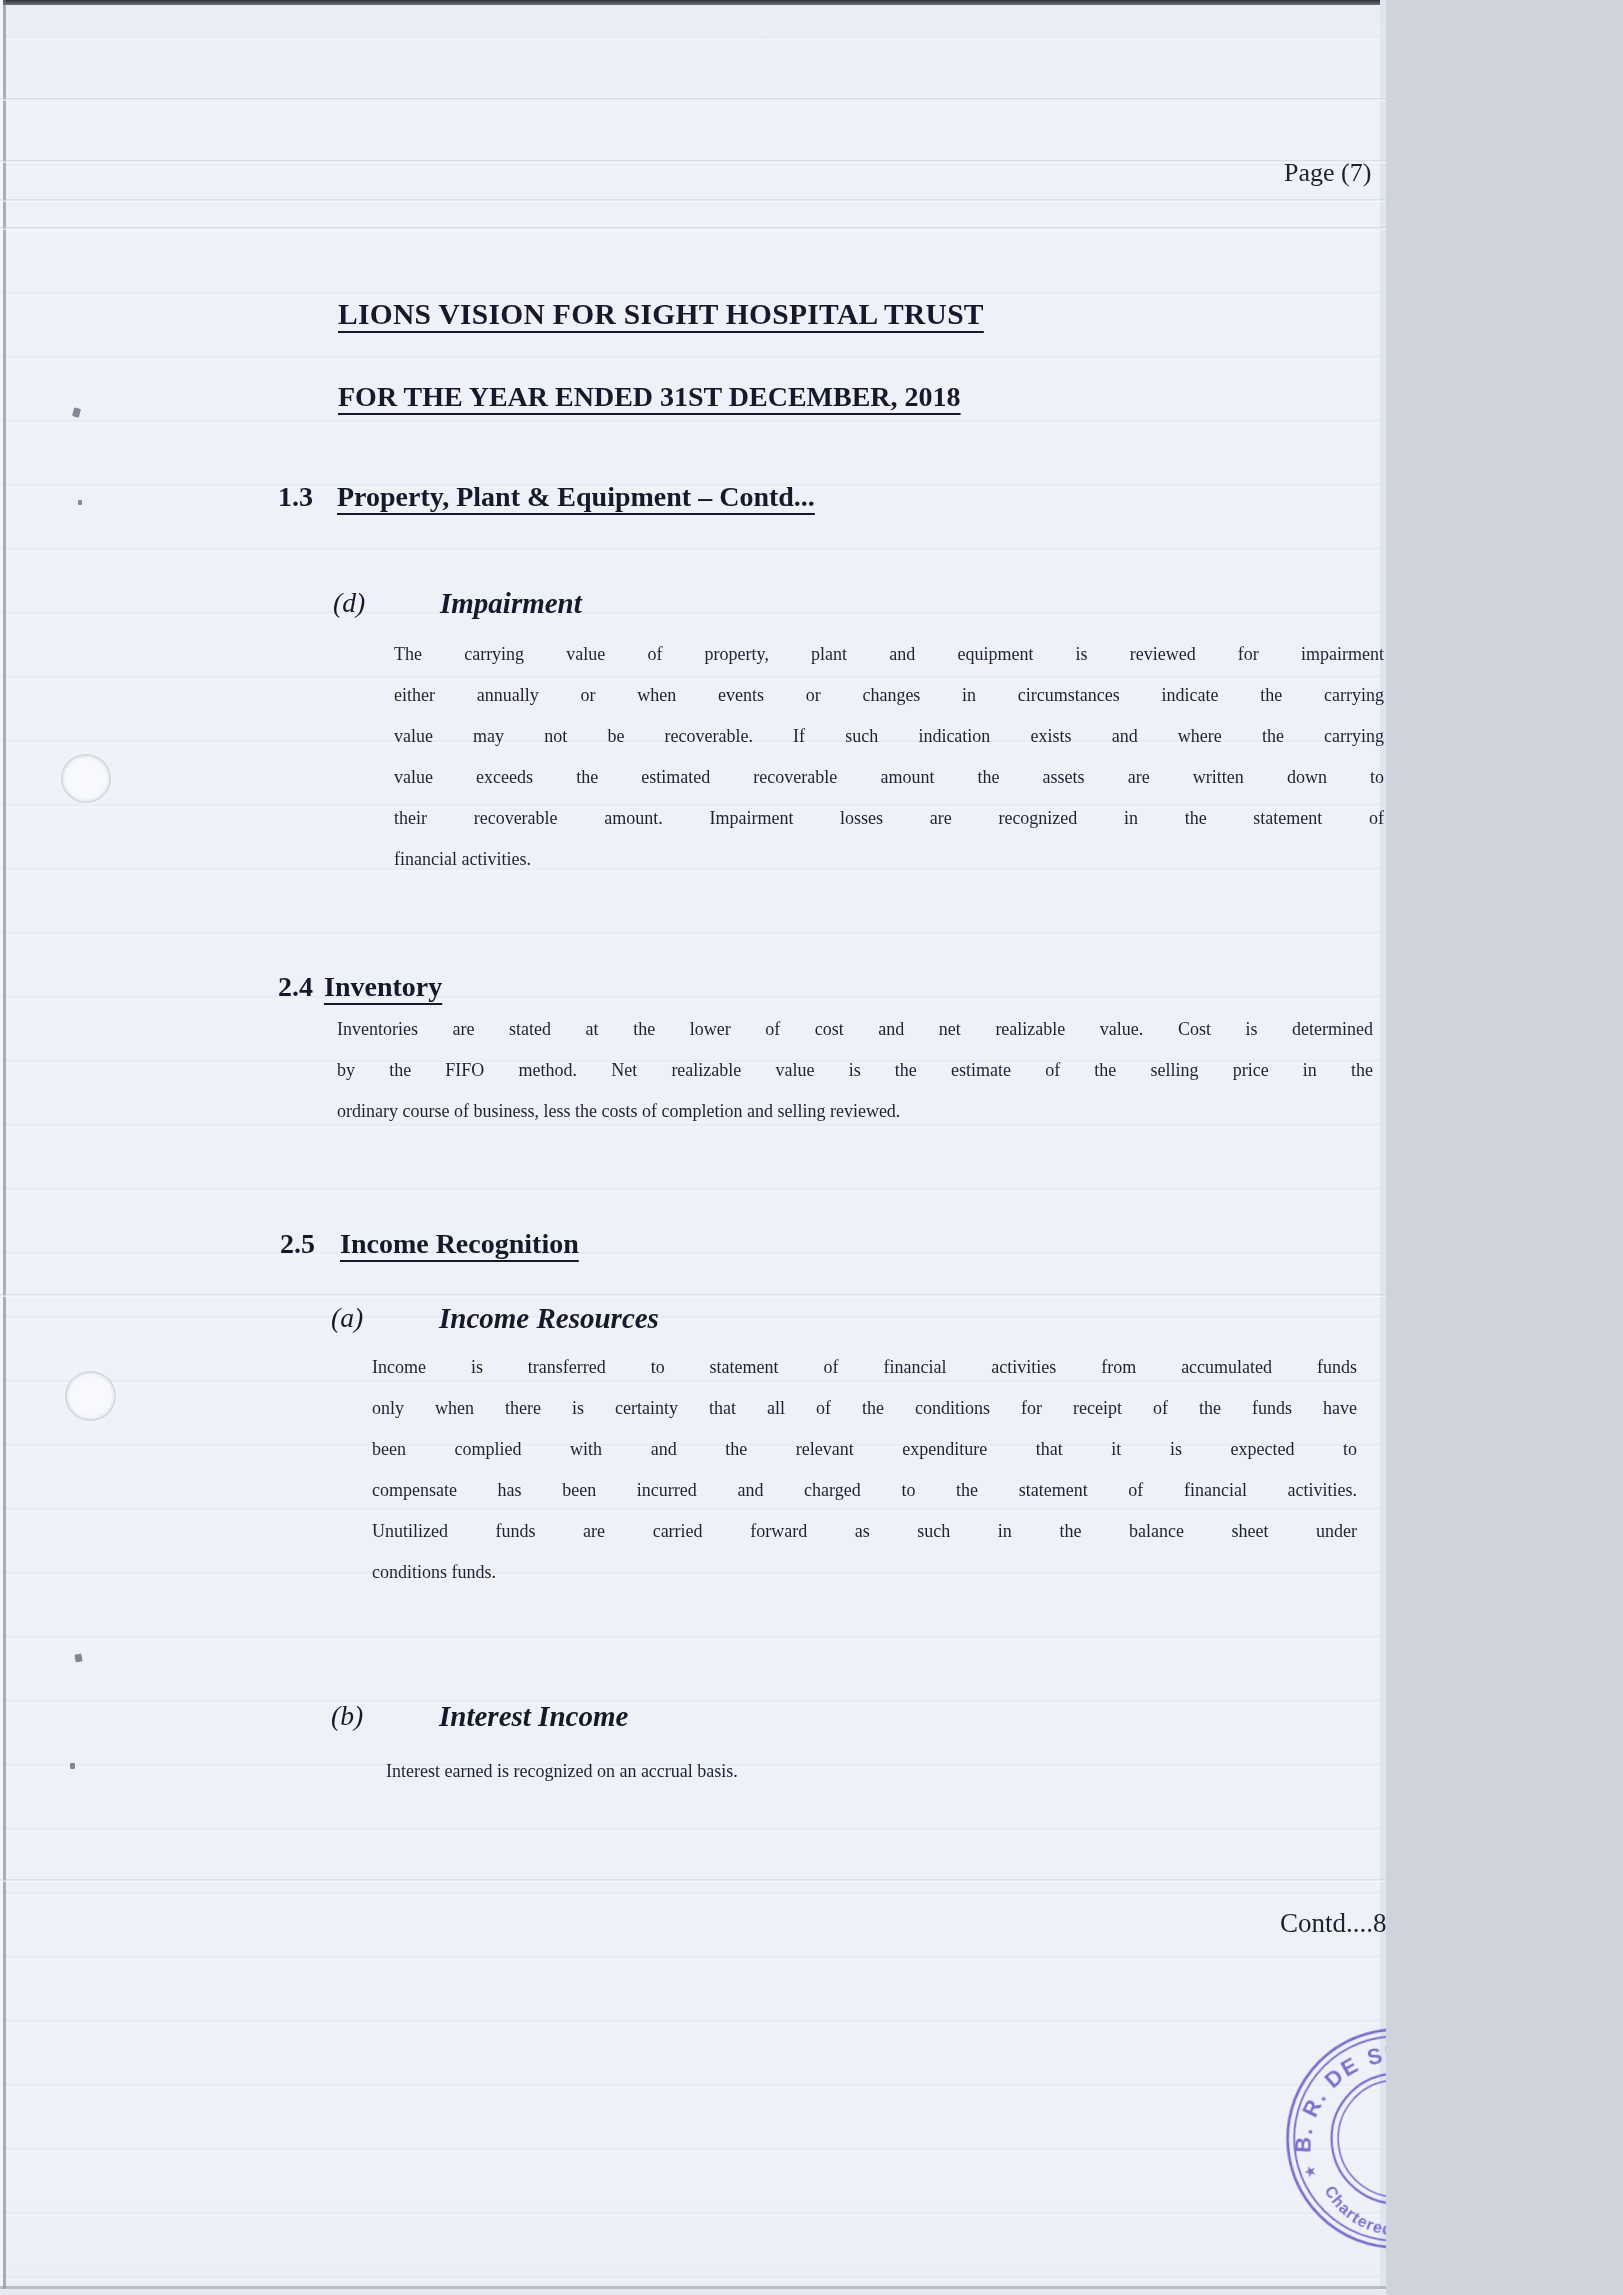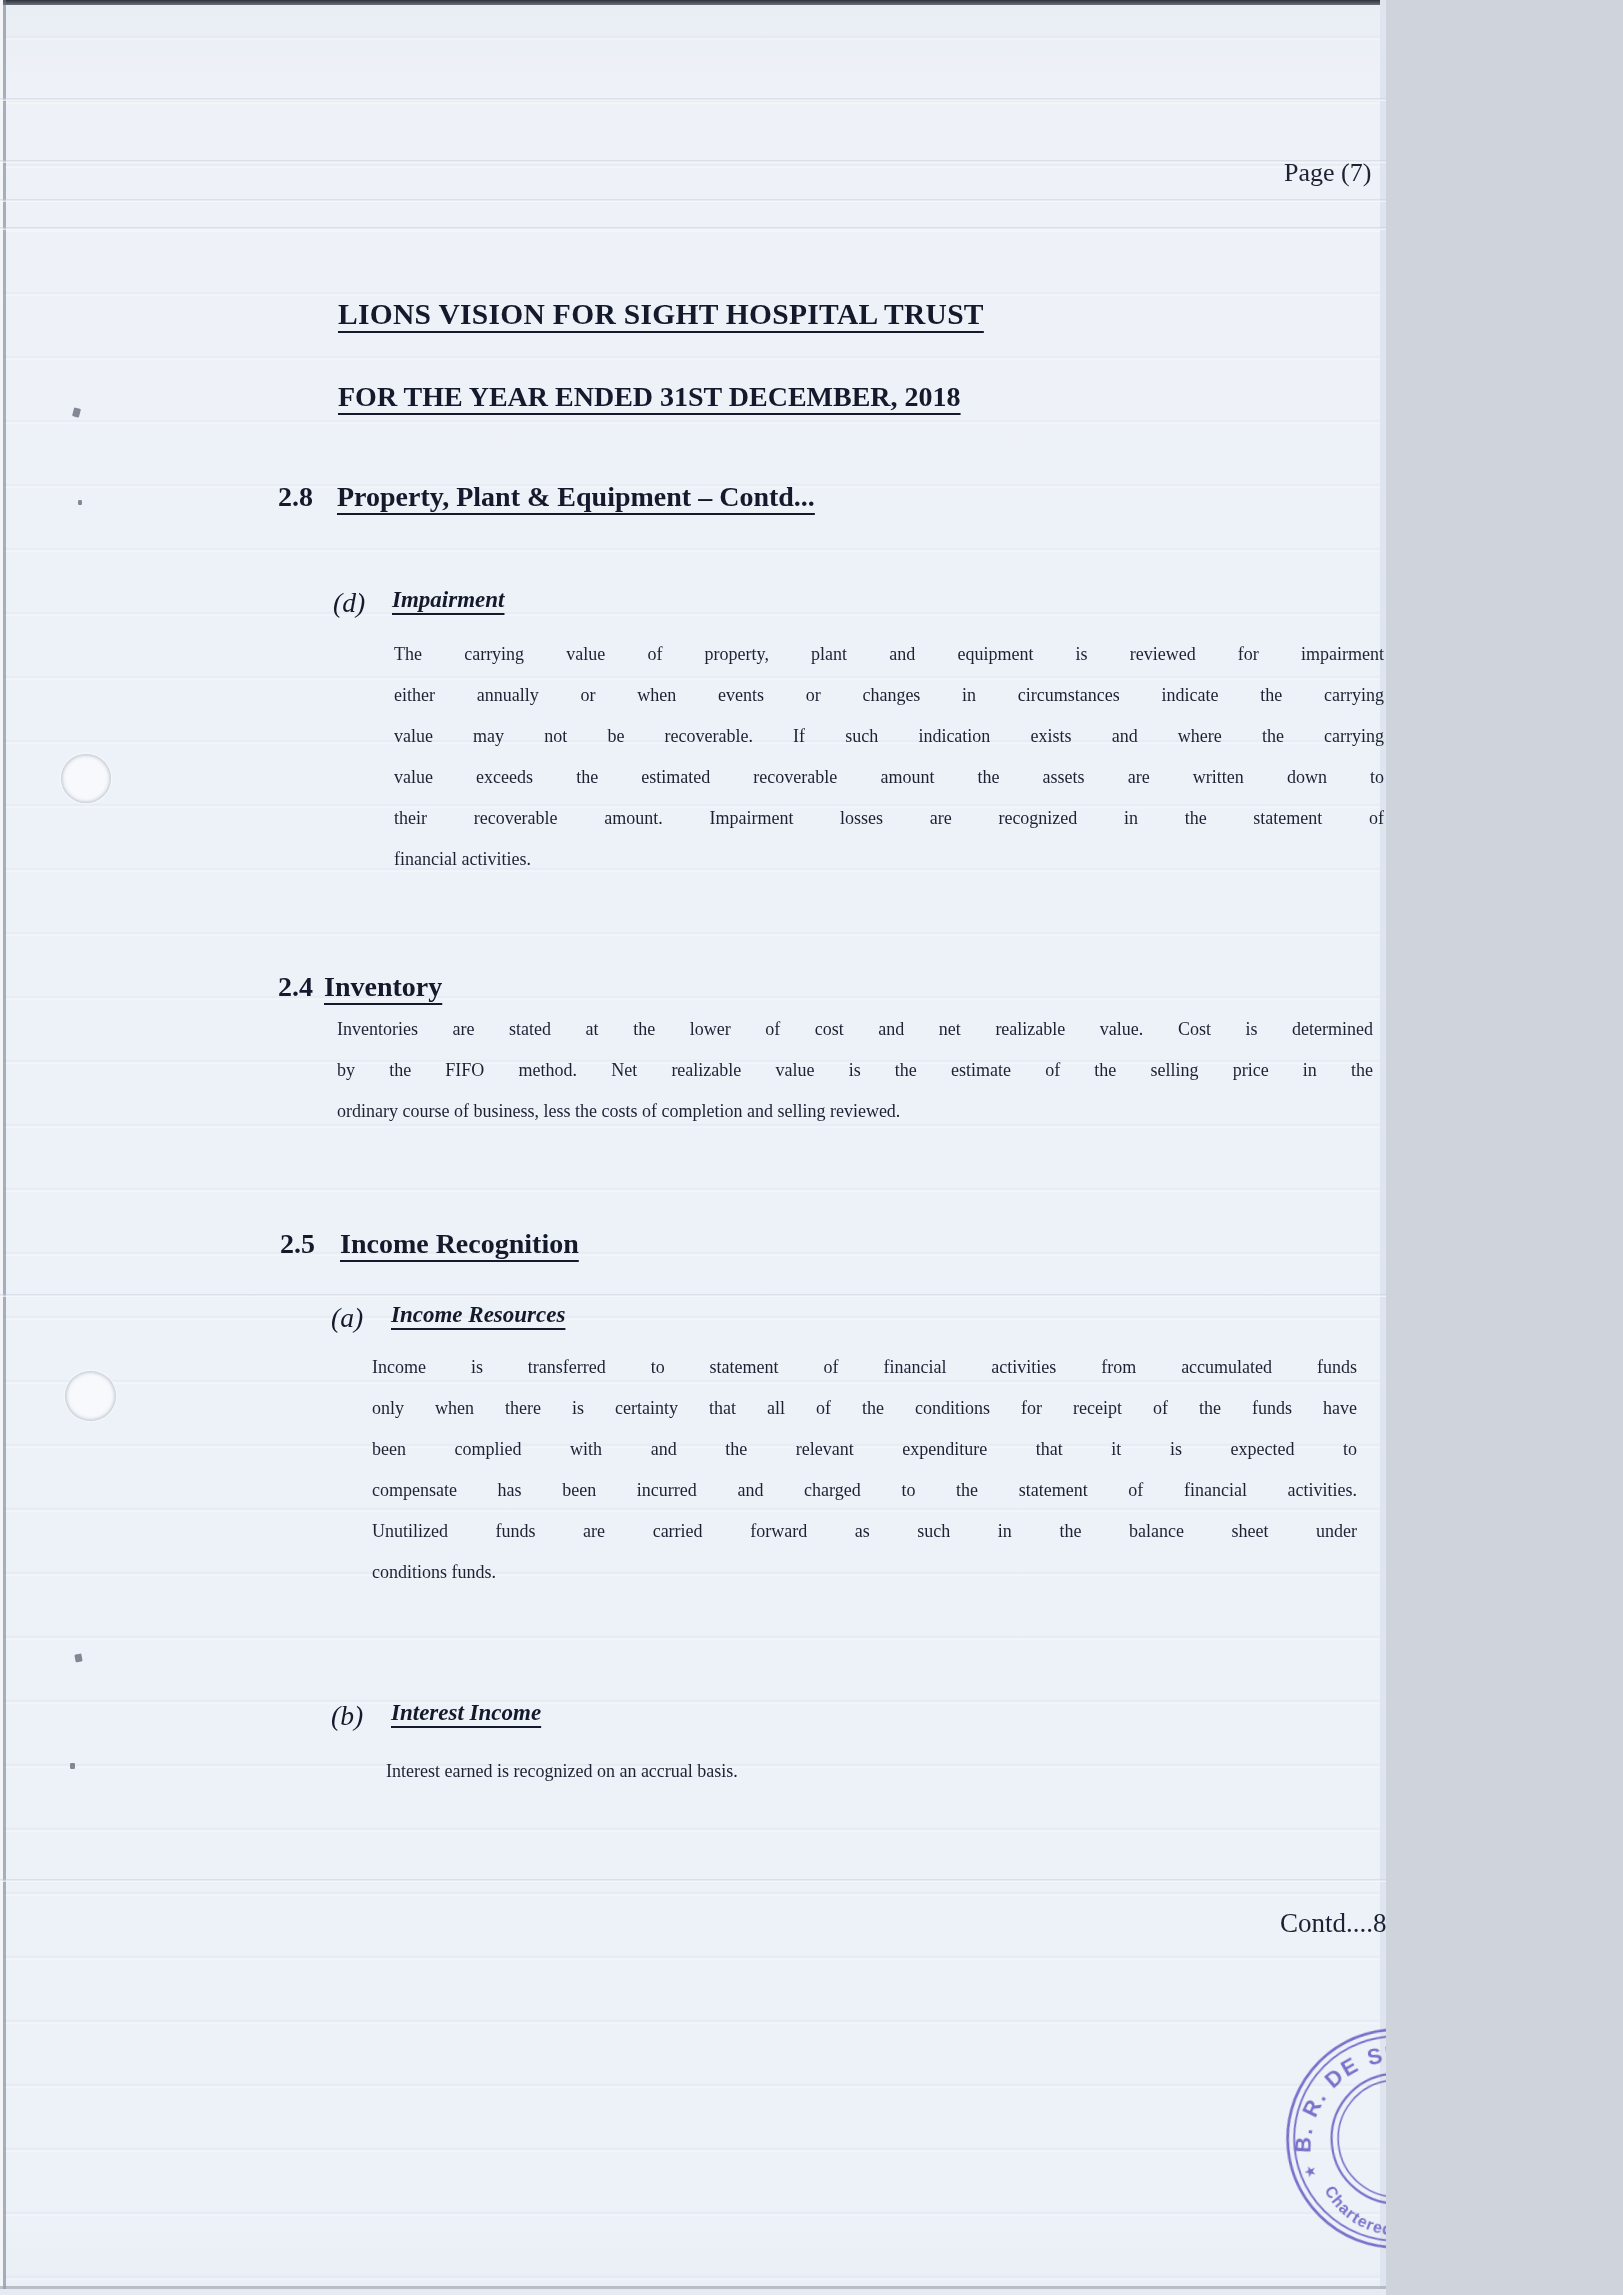--- a/index.html
+++ b/index.html
@@ -37,22 +37,22 @@
   .page-number{position:absolute;left:1284px;top:158px;font-size:26px;}
   .org-name{position:absolute;left:338px;top:272px;font-size:29.5px;font-weight:bold;
     letter-spacing:0.3px;text-decoration:underline;text-decoration-thickness:2px;text-underline-offset:6.6px;color:#141a2b;margin-top:26px;}
   .doc-title{position:absolute;left:338px;font-size:28px;font-weight:bold;
     text-decoration:underline;text-decoration-thickness:2px;text-underline-offset:6.6px;color:#141a2b;}
   .t1{top:343px;} .t2{top:381px;}
   .sec-num{position:absolute;font-size:28px;font-weight:bold;color:#141a2b;}
   .sec-head{position:absolute;font-size:28px;font-weight:bold;color:#141a2b;
     text-decoration:underline;text-decoration-thickness:2px;text-underline-offset:6.6px;}
   .sub-label{position:absolute;font-size:27.6px;font-style:italic;color:#141a2b;}
-  .sub-head{position:absolute;font-size:23px;font-style:italic;font-weight:bold;color:#141a2b;
-    text-decoration:underline;text-decoration-thickness:2px;text-underline-offset:5.9px;}
+  .sub-head{position:absolute;font-size:29px;font-style:italic;font-weight:bold;color:#141a2b;
+    text-decoration-thickness:2px;text-underline-offset:5.9px;margin-left:48px;}
   .para{position:absolute;font-size:18px;line-height:41px;color:#1d2233;}
   .para .ln{text-align:justify;text-align-last:justify;}
   .para .ln.last{text-align-last:left;}
   .contd{position:absolute;left:1280px;top:1908px;font-size:27px;}
   
   .stamp-wrap{position:absolute;left:1281px;top:2023px;width:231px;height:231px;
     transform:rotate(-6deg);opacity:0.88;filter:blur(0.3px);}
   .stamp-wrap svg{width:100%;height:100%;}
 </style>
 </head>
@@ -79,21 +79,21 @@
   <div class="speck" style="left:73px;top:408px;width:6.6px;height:9.2px;transform:rotate(15deg)"></div>
   <div class="speck" style="left:78px;top:500px;width:3.9px;height:4.6px"></div>
   <div class="speck" style="left:75px;top:1654px;width:6.6px;height:7.9px;transform:rotate(-10deg)"></div>
   <div class="speck" style="left:70px;top:1763px;width:5.3px;height:5.9px"></div>
 
   <div class="page-number">Page (7)</div>
 
   <div class="org-name">LIONS VISION FOR SIGHT HOSPITAL TRUST</div>
   <div class="doc-title t2">FOR THE YEAR ENDED 31ST DECEMBER, 2018</div>
 
-  <div class="sec-num" style="left:278px;top:481px">2.8</div>
+  <div class="sec-num" style="left:278px;top:481px">1.3</div>
   <div class="sec-head" style="left:337px;top:481px">Property, Plant &amp; Equipment – Contd...</div>
 
   <div class="sub-label" style="left:333px;top:587px">(d)</div>
   <div class="sub-head" style="left:392px;top:587px">Impairment</div>
   <div class="para" style="left:394px;top:634px;width:990px">
     <div class="ln">The carrying value of property, plant and equipment is reviewed for impairment</div>
     <div class="ln">either annually or when events or changes in circumstances indicate the carrying</div>
     <div class="ln">value may not be recoverable. If such indication exists and where the carrying</div>
     <div class="ln">value exceeds the estimated recoverable amount the assets are written down to</div>
     <div class="ln">their recoverable amount. Impairment losses are recognized in the statement of</div>

